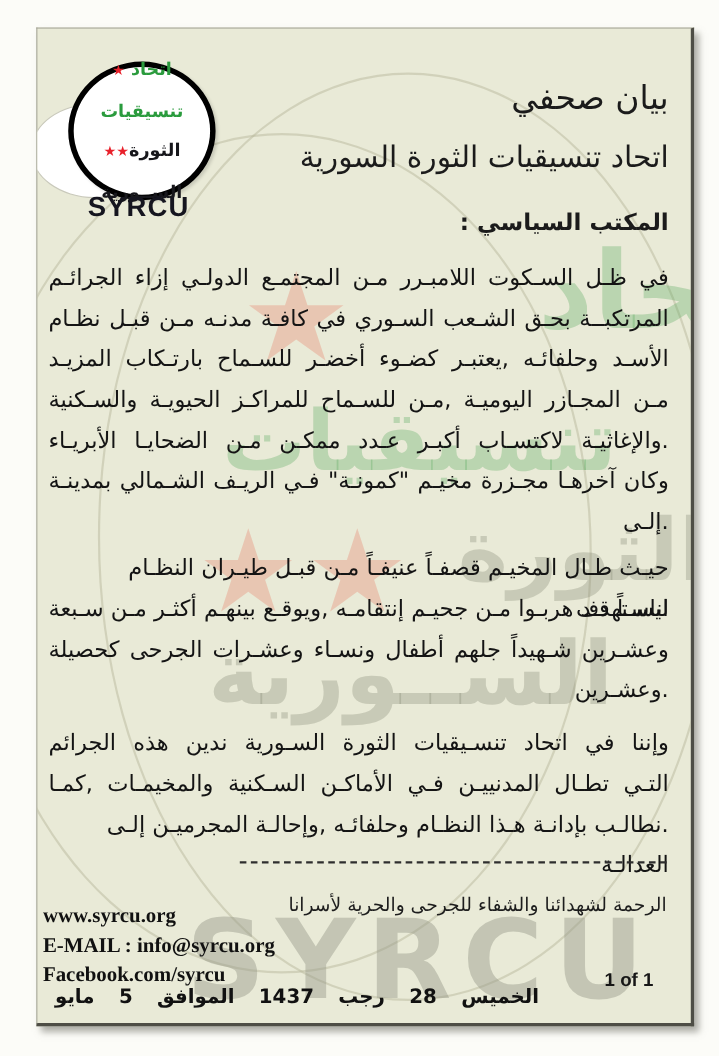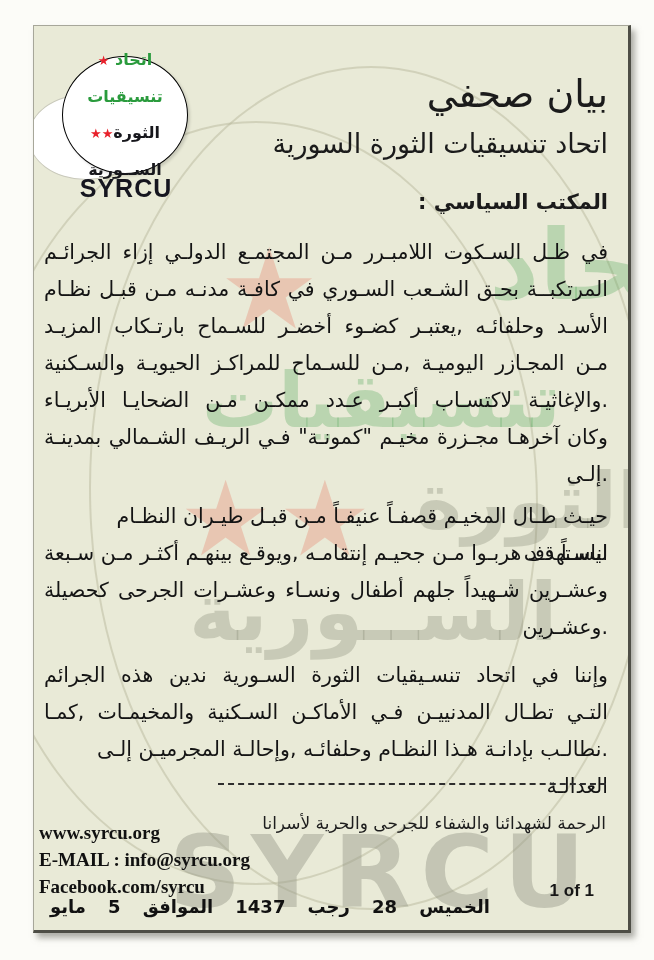--- a/index.html
+++ b/index.html
@@ -14,33 +14,33 @@
   .wm-ellipse{position:absolute;z-index:0;border:2px solid rgba(180,180,150,.45);
               border-radius:50%;pointer-events:none;}
   .wm-green{color:rgba(80,165,85,.30);}
   .wm-red{color:rgba(232,95,75,.26);}
   .wm-gray{color:rgba(125,130,110,.30);}
   .wm-syrcu{color:rgba(150,152,138,.45);letter-spacing:10px;}
   
   .egg2{position:absolute;left:-6px;top:68px;width:114px;height:84px;background:#fff;
         border:1px solid #c9c9bb;border-radius:50%;z-index:1;}
   .egg{position:absolute;left:28px;top:30px;width:124px;height:116px;background:#fff;
-       border:1px solid #000000;border-radius:50%;z-index:2;
+       border:5px solid #000000;border-radius:50%;z-index:2;
        box-shadow:2px 2px 3px rgba(0,0,0,.15);
        display:flex;flex-direction:column;justify-content:center;align-items:center;gap:16px;}
   .egg .l{direction:rtl;font-size:16px;font-weight:bold;line-height:20px;text-align:center;}
   .lg-green{color:#2a9b3d;}
   .lg-black{color:#17171c;}
   .lg-star{color:#e8212b;font-size:13px;}
   .syrcu-label{position:absolute;left:40px;top:148px;width:104px;text-align:center;z-index:2;
                font-family:"Liberation Sans",sans-serif;font-size:25px;font-weight:bold;
                letter-spacing:1px;color:#15151f;}
   
   .hd{position:absolute;right:20px;direction:rtl;text-align:right;color:#1b1b1b;z-index:3;}
-  .hd-title{top:46px;font-size:38px;text-align:center;}
+  .hd-title{top:46px;font-size:30px;text-align:center;}
   .hd-org{top:102px;font-size:27px;}
   .hd-office{top:164px;font-size:21px;font-weight:bold;}
   
   .body-text{position:absolute;top:208px;left:10px;right:20px;z-index:3;
              direction:rtl;color:#141414;font-size:20.5px;}
   .line{line-height:37px;height:37px;text-align-last:justify;}
   .line.short{text-align-last:right;}
   .gap1{height:5px;}
   .gap2{height:11px;}
   

